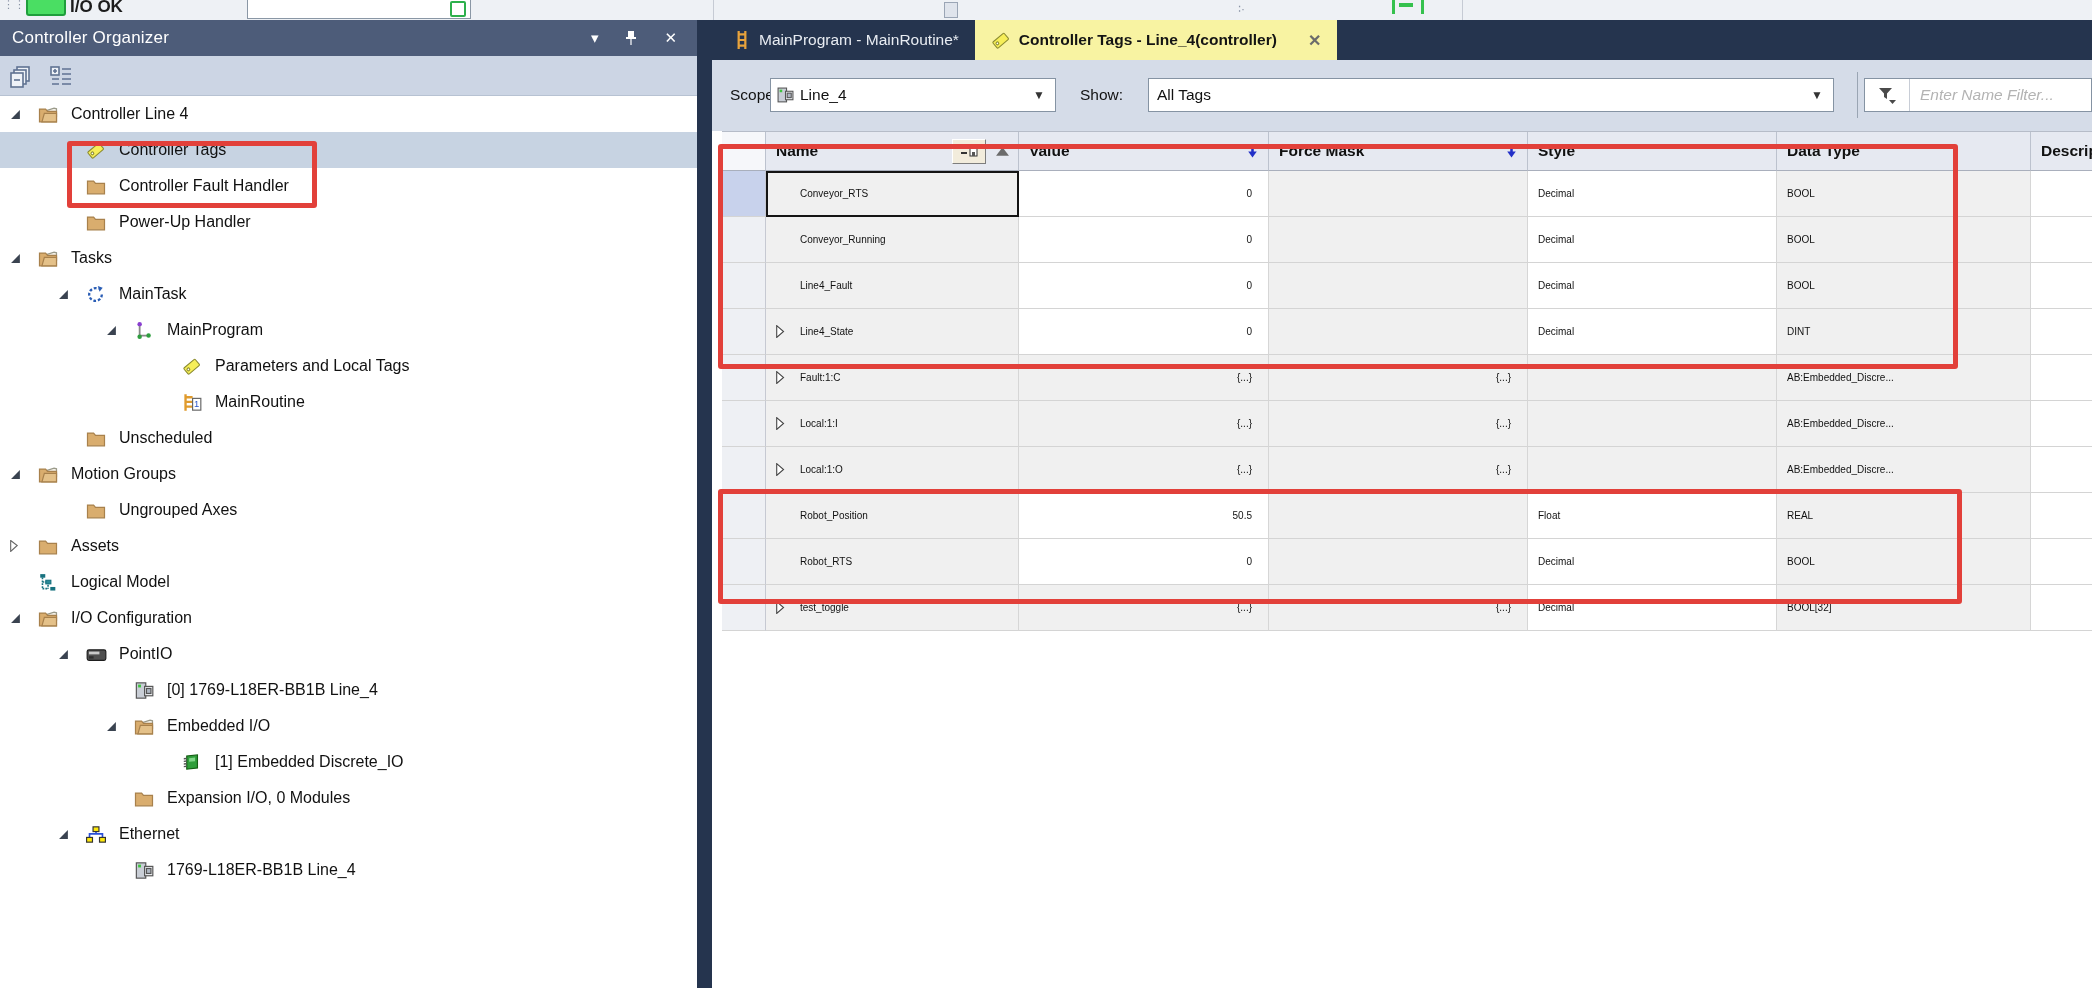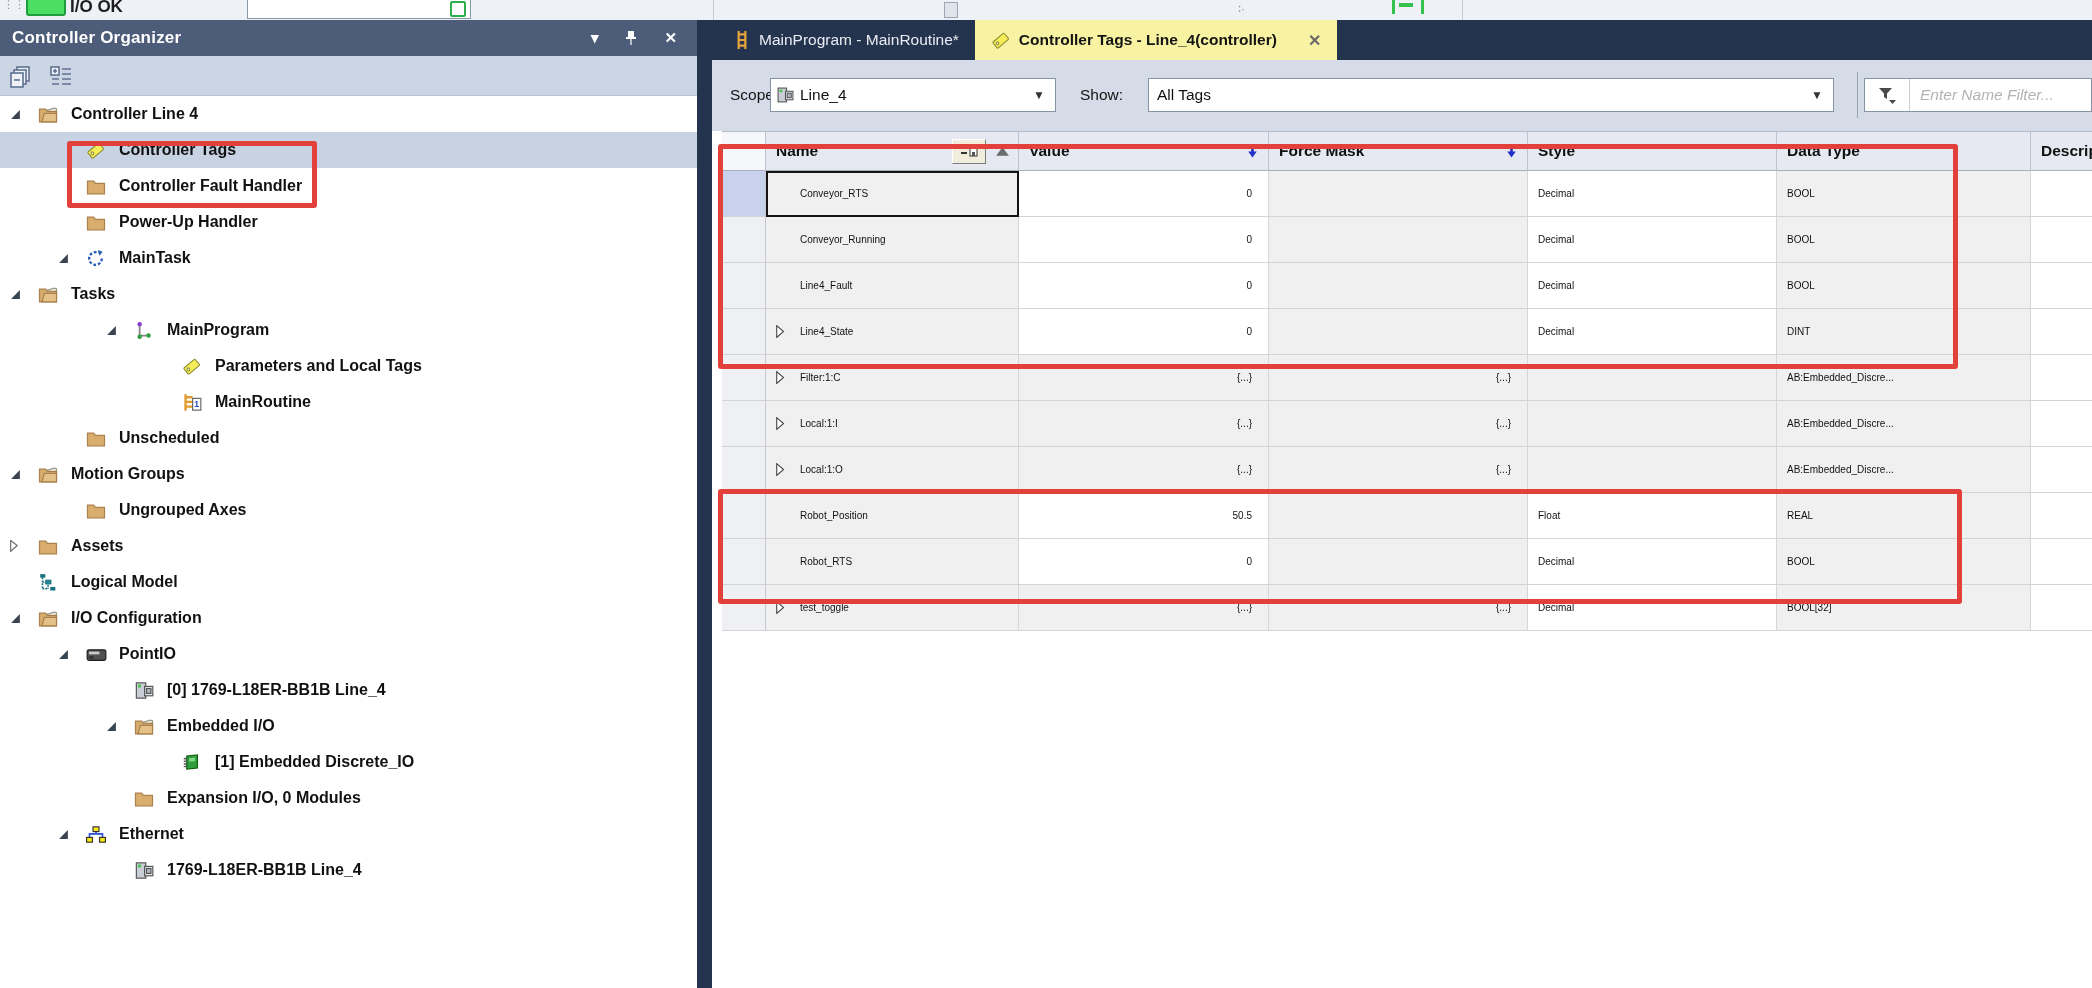--- a/index.html
+++ b/index.html
@@ -11,21 +11,21 @@
   .led{position:absolute;left:26px;top:-5px;width:36px;height:17px;background:#4ade63;border:2px solid #1f9e3c;border-radius:3px;}
   .iook{position:absolute;left:70px;top:-3px;font-size:17px;font-weight:bold;color:#1c1c1c;}
   .tfield{position:absolute;left:247px;top:-8px;width:222px;height:25px;background:#fff;border:1px solid #8a97a5;}
   .tfield .ggl{position:absolute;right:4px;top:8px;width:12px;height:12px;border:2px solid #2db04c;border-radius:2px;}
   .tsep{position:absolute;top:0;width:1px;height:20px;background:#c6cbd4;}
   .mini1{position:absolute;left:944px;top:2px;width:12px;height:14px;border:1px solid #9aa5b5;background:#dfe4ec;}
   .dots3{position:absolute;left:1238px;top:2px;color:#8a93a5;font-size:12px;}
   .gbr{position:absolute;left:1392px;top:-2px;width:26px;height:16px;border-left:3px solid #35c14e;border-right:3px solid #35c14e;}
   .gbr i{position:absolute;left:4px;top:5px;width:14px;height:4px;background:#35c14e;}
   
-  .organizer{position:absolute;left:0;top:20px;width:697px;height:968px;background:#fff;font-weight:bold;}
+  .organizer{position:absolute;left:0;top:20px;width:697px;height:968px;background:#fff;}
   .org-title{position:absolute;left:0;top:0;width:100%;height:36px;background:#4d5c79;display:flex;align-items:center;}
   .org-title .t{color:#fff;font-size:17px;padding-left:12px;letter-spacing:.2px;}
   .org-title .ticons{margin-left:auto;display:flex;align-items:center;gap:26px;padding-right:20px;color:#fff;}
   .org-title .ticons span{font-size:15px;cursor:default;}
   .org-tool{position:absolute;left:0;top:36px;width:100%;height:40px;background:#ccd5e4;border-bottom:1px solid #b7c2d2;display:flex;align-items:center;gap:14px;padding-left:8px;box-sizing:border-box;}
   .tree{position:absolute;left:0;top:76px;width:100%;height:892px;background:#fff;overflow:hidden;box-sizing:border-box;}
   .trow{height:36px;display:flex;align-items:center;font-size:16px;white-space:nowrap;}
   .trow.sel{background:#c7d3e2;}
   .arr{width:28px;display:inline-flex;justify-content:flex-start;align-items:center;flex:0 0 28px;}
   .ticon{width:32px;flex:0 0 32px;display:inline-flex;align-items:center;}
@@ -166,48 +166,48 @@
         </div>
         <div class="trow" style="padding-left: 58px;">
           <span class="arr"></span>
           <span class="ticon">
             <svg width="20" height="17" viewBox="0 0 16 14">
               <path d="M1 2.5h5l1.6 2H15V13H1z" fill="#d9ad6e" stroke="#a8814c"></path>
             </svg>
           </span>
           <span class="tlabel">Power-Up Handler</span>
         </div>
+        <div class="trow" style="padding-left: 10px;">
+          <span class="arr">
+            <svg width="11" height="11" viewBox="0 0 10 10">
+              <path d="M9 1v8H1z" fill="#3a4350"></path>
+            </svg>
+          </span>
+          <span class="ticon">
+            <svg width="20" height="17" viewBox="0 0 16 14">
+              <path d="M6 4l7-2.2 2 .5V9" fill="#f5f2ea" stroke="#9a9a8a"></path>
+              <path d="M1 2.5h5l1.6 2H15V13H1z" fill="#d9ad6e" stroke="#a8814c"></path>
+              <path d="M15 6H5L3 13h12z" fill="#e4c189" stroke="#a8814c"></path>
+            </svg>
+          </span>
+          <span class="tlabel">Tasks</span>
+        </div>
         <div class="trow" style="padding-left: 58px;">
           <span class="arr">
             <svg width="11" height="11" viewBox="0 0 10 10">
               <path d="M9 1v8H1z" fill="#3a4350"></path>
             </svg>
           </span>
           <span class="ticon">
             <svg width="19" height="19" viewBox="0 0 18 18">
               <path d="M15 9a6 6 0 1 1-3-5.2" fill="none" stroke="#2a5db5" stroke-width="2.2" stroke-dasharray="2.6 1.8"></path>
               <path d="M11.2 1l4.6 1.6-3 3.8z" fill="#2a5db5"></path>
             </svg>
           </span>
           <span class="tlabel">MainTask</span>
-        </div>
-        <div class="trow" style="padding-left: 10px;">
-          <span class="arr">
-            <svg width="11" height="11" viewBox="0 0 10 10">
-              <path d="M9 1v8H1z" fill="#3a4350"></path>
-            </svg>
-          </span>
-          <span class="ticon">
-            <svg width="20" height="17" viewBox="0 0 16 14">
-              <path d="M6 4l7-2.2 2 .5V9" fill="#f5f2ea" stroke="#9a9a8a"></path>
-              <path d="M1 2.5h5l1.6 2H15V13H1z" fill="#d9ad6e" stroke="#a8814c"></path>
-              <path d="M15 6H5L3 13h12z" fill="#e4c189" stroke="#a8814c"></path>
-            </svg>
-          </span>
-          <span class="tlabel">Tasks</span>
         </div>
         <div class="trow" style="padding-left: 106px;">
           <span class="arr">
             <svg width="11" height="11" viewBox="0 0 10 10">
               <path d="M9 1v8H1z" fill="#3a4350"></path>
             </svg>
           </span>
           <span class="ticon">
             <svg width="18" height="19" viewBox="0 0 16 17">
               <path d="M5 4v9h7" fill="none" stroke="#888" stroke-width="1.6"></path>
@@ -563,21 +563,21 @@
         <div class="gc w" style="width: 160px;"></div>
       </div>
       <div class="grow">
         <div class="selc"></div>
         <div class="gc g namec" style="width: 253px;">
           <span class="exp">
             <svg width="9" height="13" viewBox="0 0 8 12">
               <path d="M.5.5L6.8 6 .5 11.5z" fill="#fff" stroke="#444"></path>
             </svg>
           </span>
-          <span>Filter:1:C</span>
+          <span>Fault:1:C</span>
         </div>
         <div class="gc num g" style="width: 250px;">{...}</div>
         <div class="gc num g" style="width: 259px;">{...}</div>
         <div class="gc g" style="width: 249px;"></div>
         <div class="gc g" style="width: 254px;">AB:Embedded_Discre...</div>
         <div class="gc w" style="width: 160px;"></div>
       </div>
       <div class="grow">
         <div class="selc"></div>
         <div class="gc g namec" style="width: 253px;">

